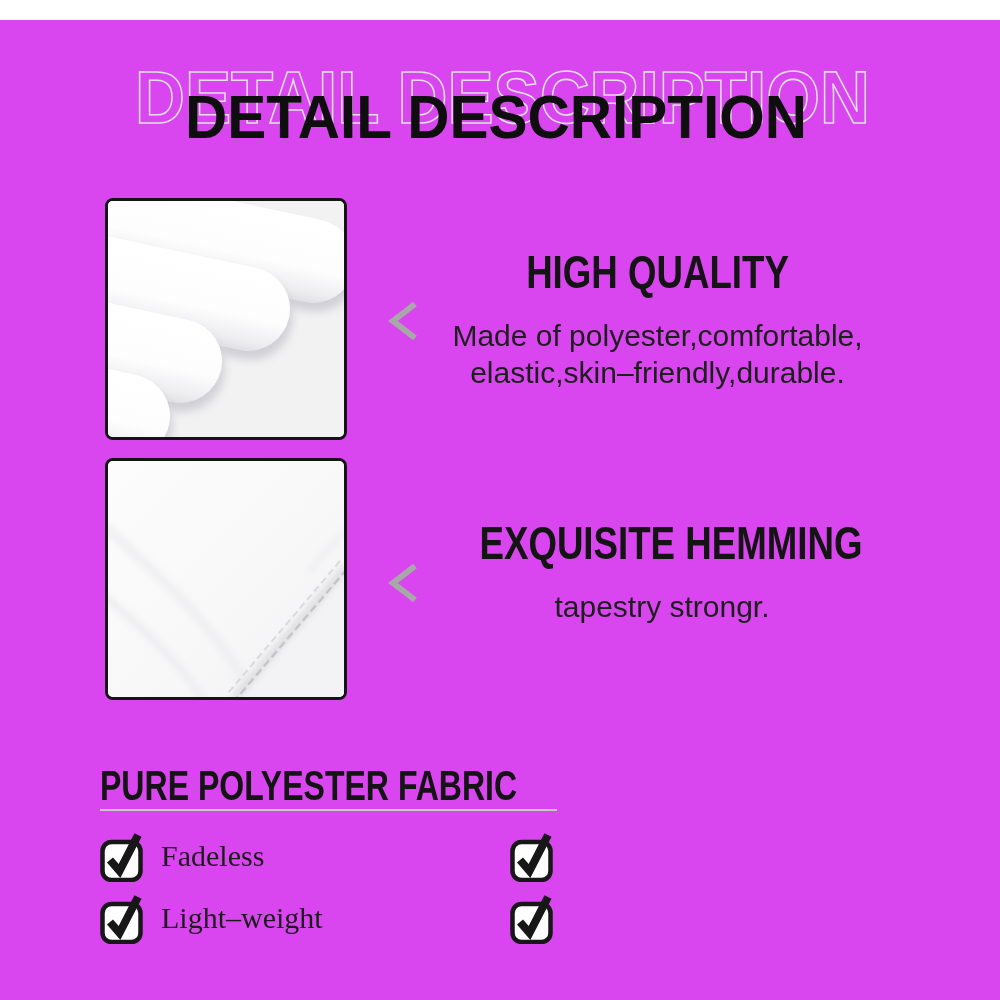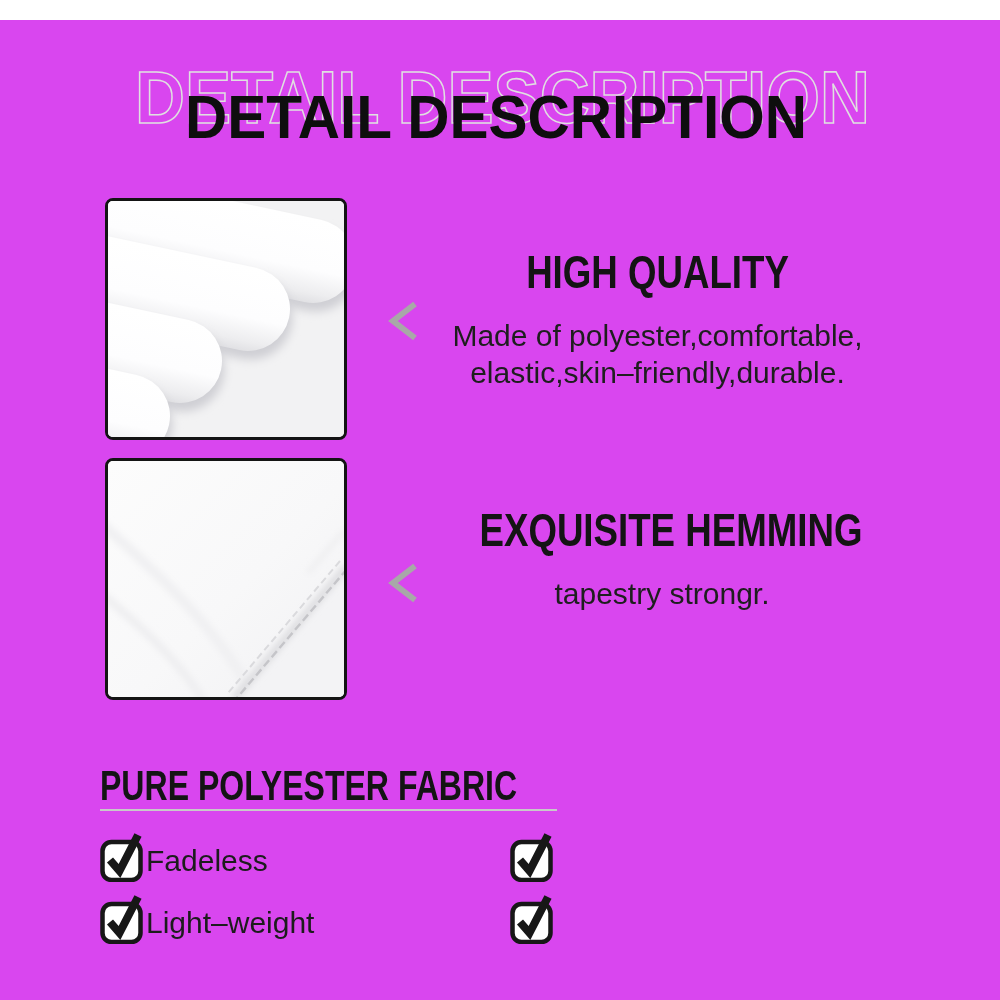--- a/index.html
+++ b/index.html
@@ -27,21 +27,21 @@
   .photo svg { display:block; width:100%; height:100%; }
   #photo-1 { left:105px; top:178px; }
   #photo-2 { left:105px; top:438px; }
 
   .chevron { position:absolute; width:36px; height:42px; }
   #chevron-1 { left:386px; top:280px; }
   #chevron-2 { left:386px; top:542px; }
 
   .feature-text { position:absolute; text-align:center; }
   #feature-text-1 { left:430px; top:228px; width:455px; }
-  #feature-text-2 { left:428px; top:486px; width:468px; }
+  #feature-text-2 { left:428px; top:499px; width:468px; }
 
   .feature-heading {
     margin:0; font-size:47px; font-weight:700; color:#141414; line-height:1;
     white-space:nowrap; transform:scaleX(0.78); transform-origin:50% 50%;
   }
   .feature-body {
     margin:22px 0 0 0; font-size:30px; line-height:37px; color:#1e1e1e;
   }
   .body-line { white-space:nowrap; }
 
@@ -50,21 +50,21 @@
     position:absolute; left:100px; top:744px; margin:0;
     font-size:43px; font-weight:700; color:#141414; line-height:1;
     white-space:nowrap; transform:scaleX(0.745); transform-origin:0 50%;
   }
   .fabric-underline {
     position:absolute; left:100px; top:789px; width:457px; height:2px;
     background:#c9c9c9;
   }
 
   .check-item {
-    position:absolute; display:flex; align-items:center; height:52px;
+    position:absolute; display:flex; align-items:flex-start; gap:15px; height:52px;font-family:Liberation Serif, serif;
   }
   #check-item-0 { left:100px; top:810px; }
   #check-item-1 { left:100px; top:872px; }
   #check-item-2 { left:510px; top:810px; }
   #check-item-3 { left:510px; top:872px; }
   .check-item svg { display:block; width:46px; height:52px; flex:0 0 auto; }
   .check-label { font-size:30px; color:#1c1c1c; margin-top:9px; white-space:nowrap; }
 </style>
 </head>
 <body>

